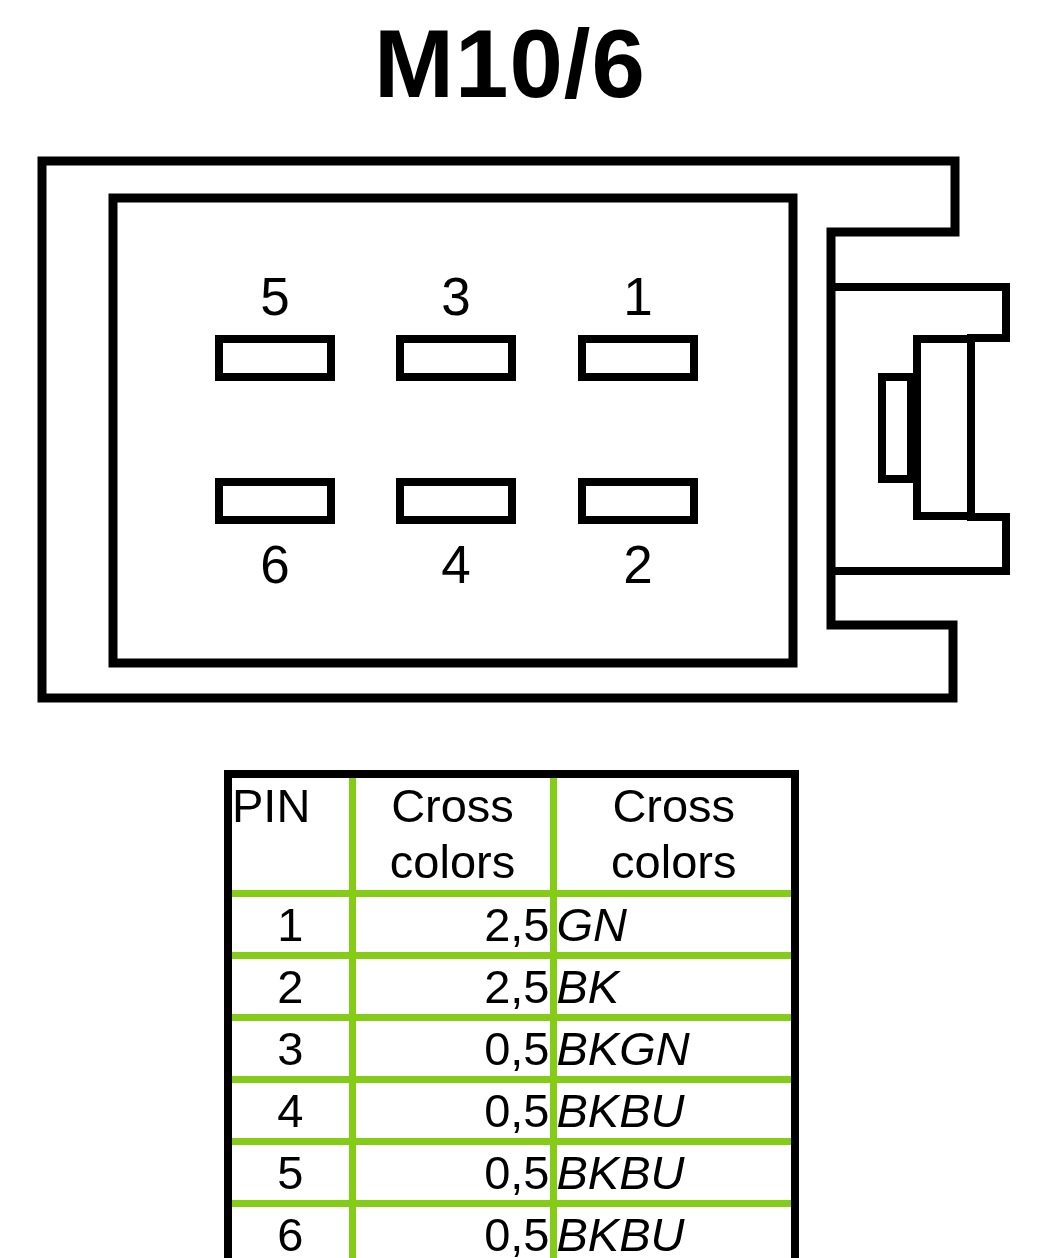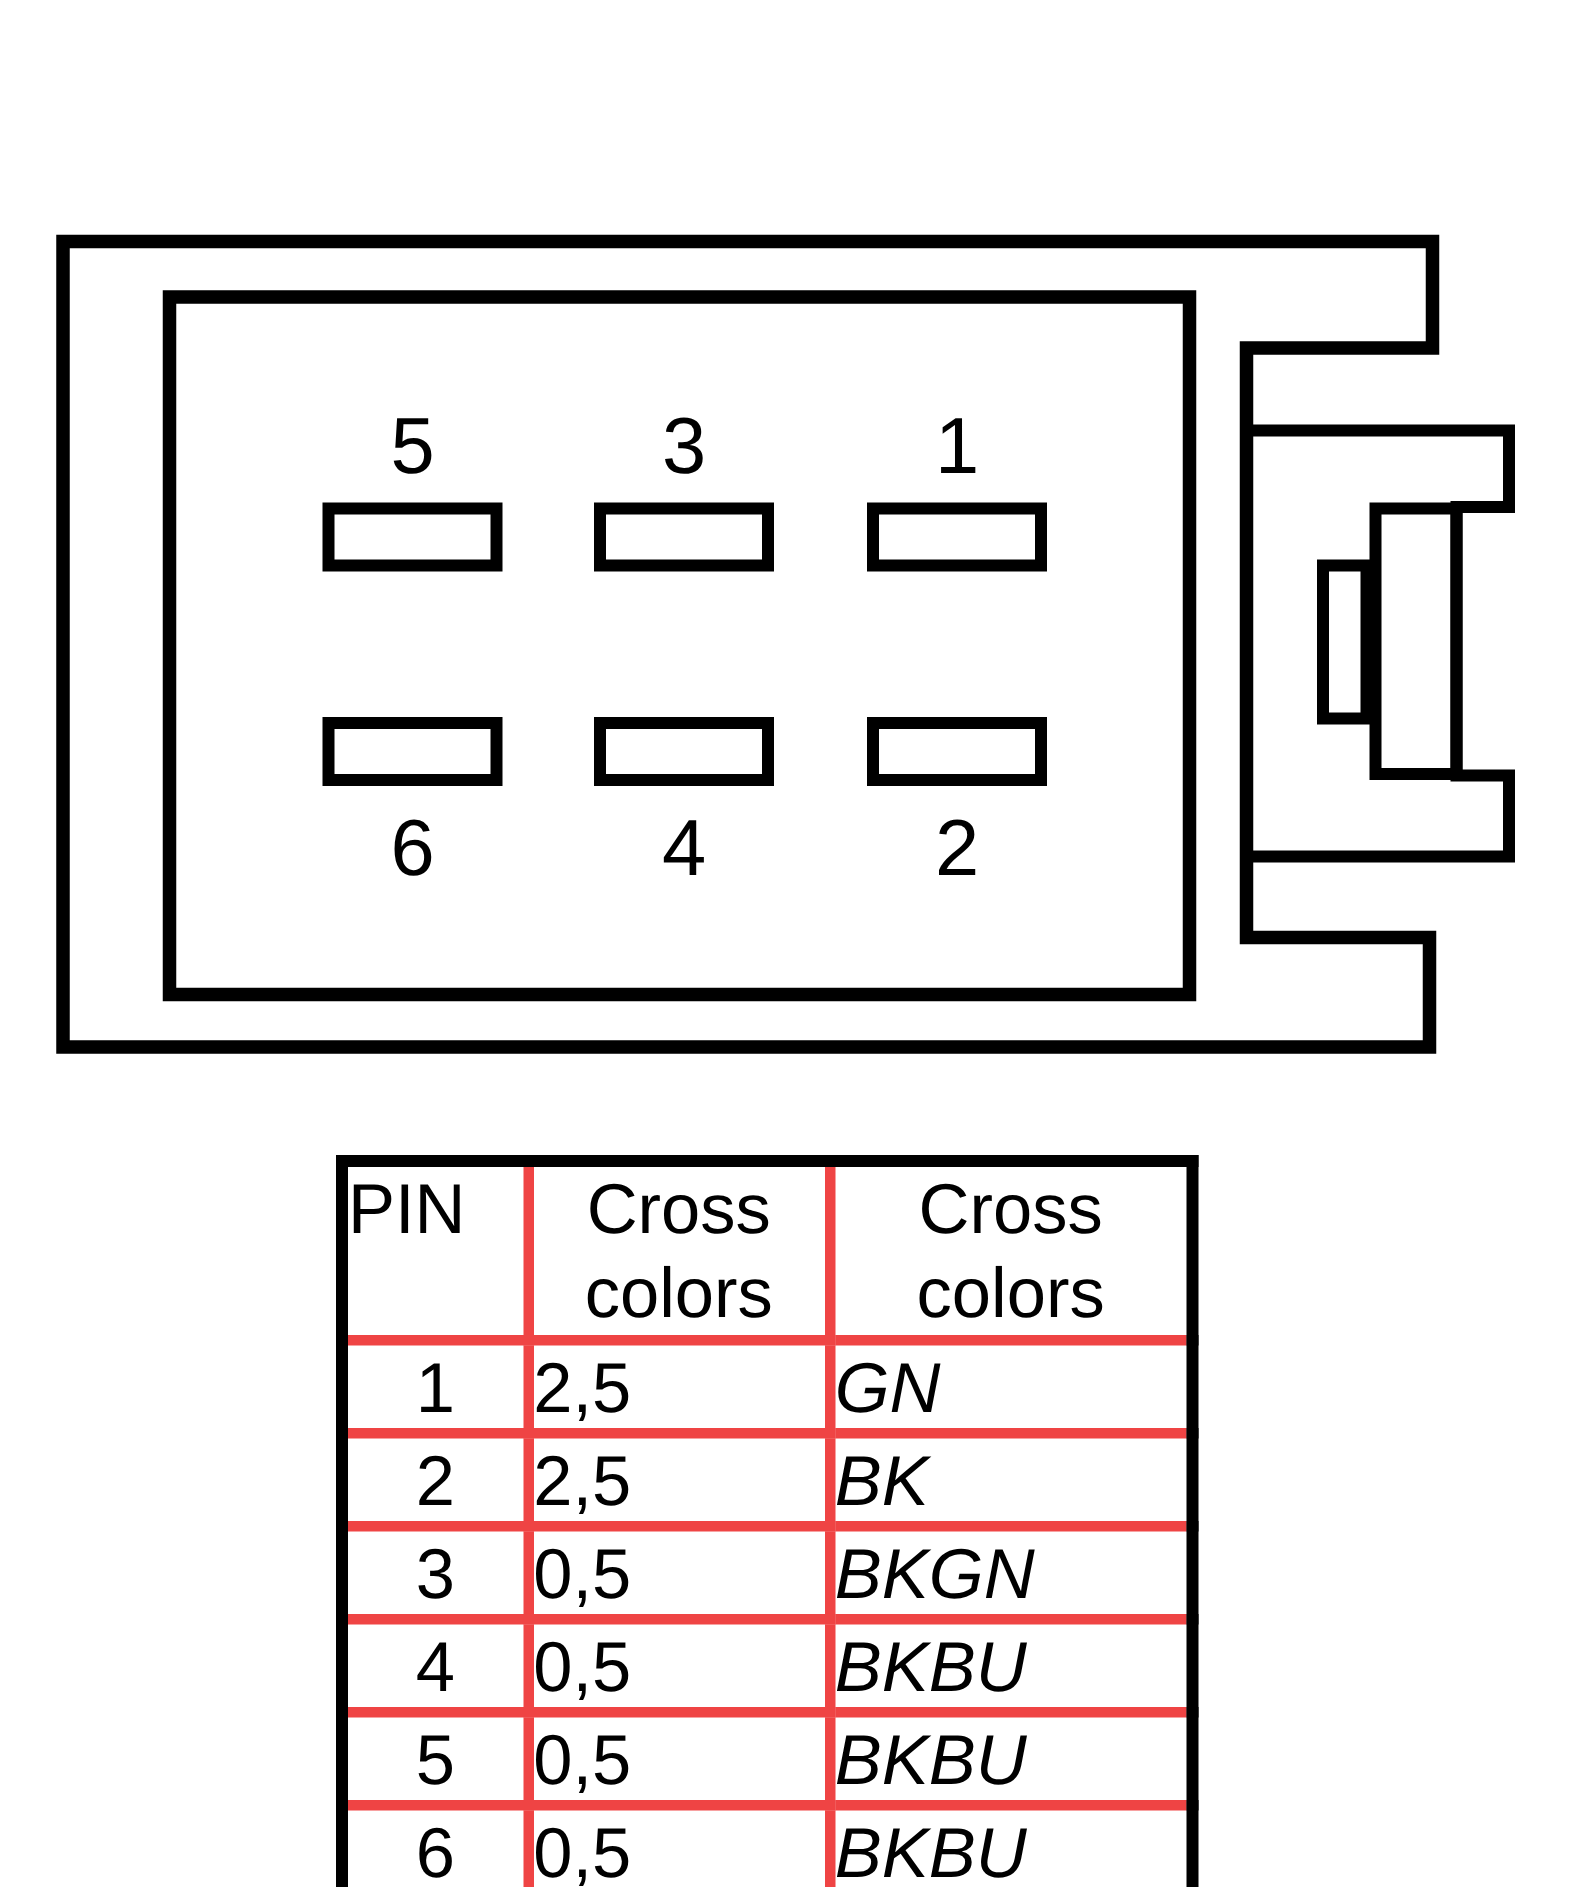--- a/index.html
+++ b/index.html
@@ -26,42 +26,43 @@
     left:224px;top:770px;
   }
   table.pin-table{
     width:567px;height:478px;
     border-collapse:collapse;
     table-layout:fixed;
     border:8px solid #000;
     background:#fff;
   }
   table.pin-table th, table.pin-table td{
-    border:7px solid #ef4444;
+    border:7px solid #84cc16;
     font-size:47px;
     font-weight:normal;
     padding:0;
     overflow:hidden;
   }
   col.c1{width:124px;}
   col.c2{width:201px;}
   col.c3{width:242px;}
   thead th{height:104px;vertical-align:top;line-height:56px;padding-top:2px;}
   th.h-pin{text-align:left;padding-left:17px;}
   th.h-mid{text-align:center;}
   td{vertical-align:middle;}
   td.pin-num{text-align:center;}
-  td.cross{text-align:left;padding-left:13px;}
+  td.cross{text-align:right;padding-left:13px;}
   td.color{text-align:left;padding-left:9px;font-style:italic;}
 </style>
 </head>
 <body>
 
 <div class="canvas">
 
+  <div class="title">M10/6</div>
 
   <svg class="diagram" width="1056" height="760" viewBox="0 0 1056 760">
 
     <path d="M42,161 H955 V232 H831 V625 H953 V698 H42 Z" fill="#ffffff" stroke="#000000" stroke-width="9"></path>
 
     <rect x="113" y="198" width="680" height="465" fill="none" stroke="#000000" stroke-width="9"></rect>
 
     <path d="M831,287 H1006 V338 H971 V517 H1006 V571 H831 Z" fill="none" stroke="#000000" stroke-width="8"></path>
 
     <rect x="917" y="339" width="54" height="177" fill="none" stroke="#000000" stroke-width="8"></rect>

